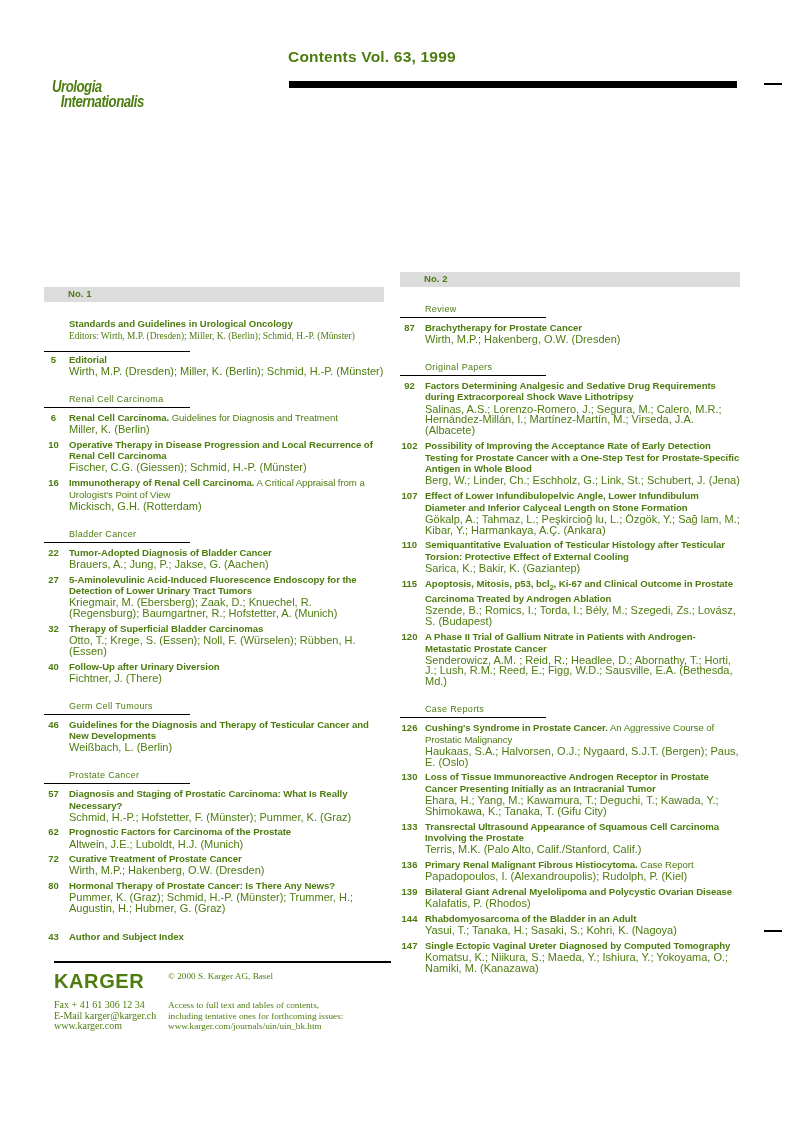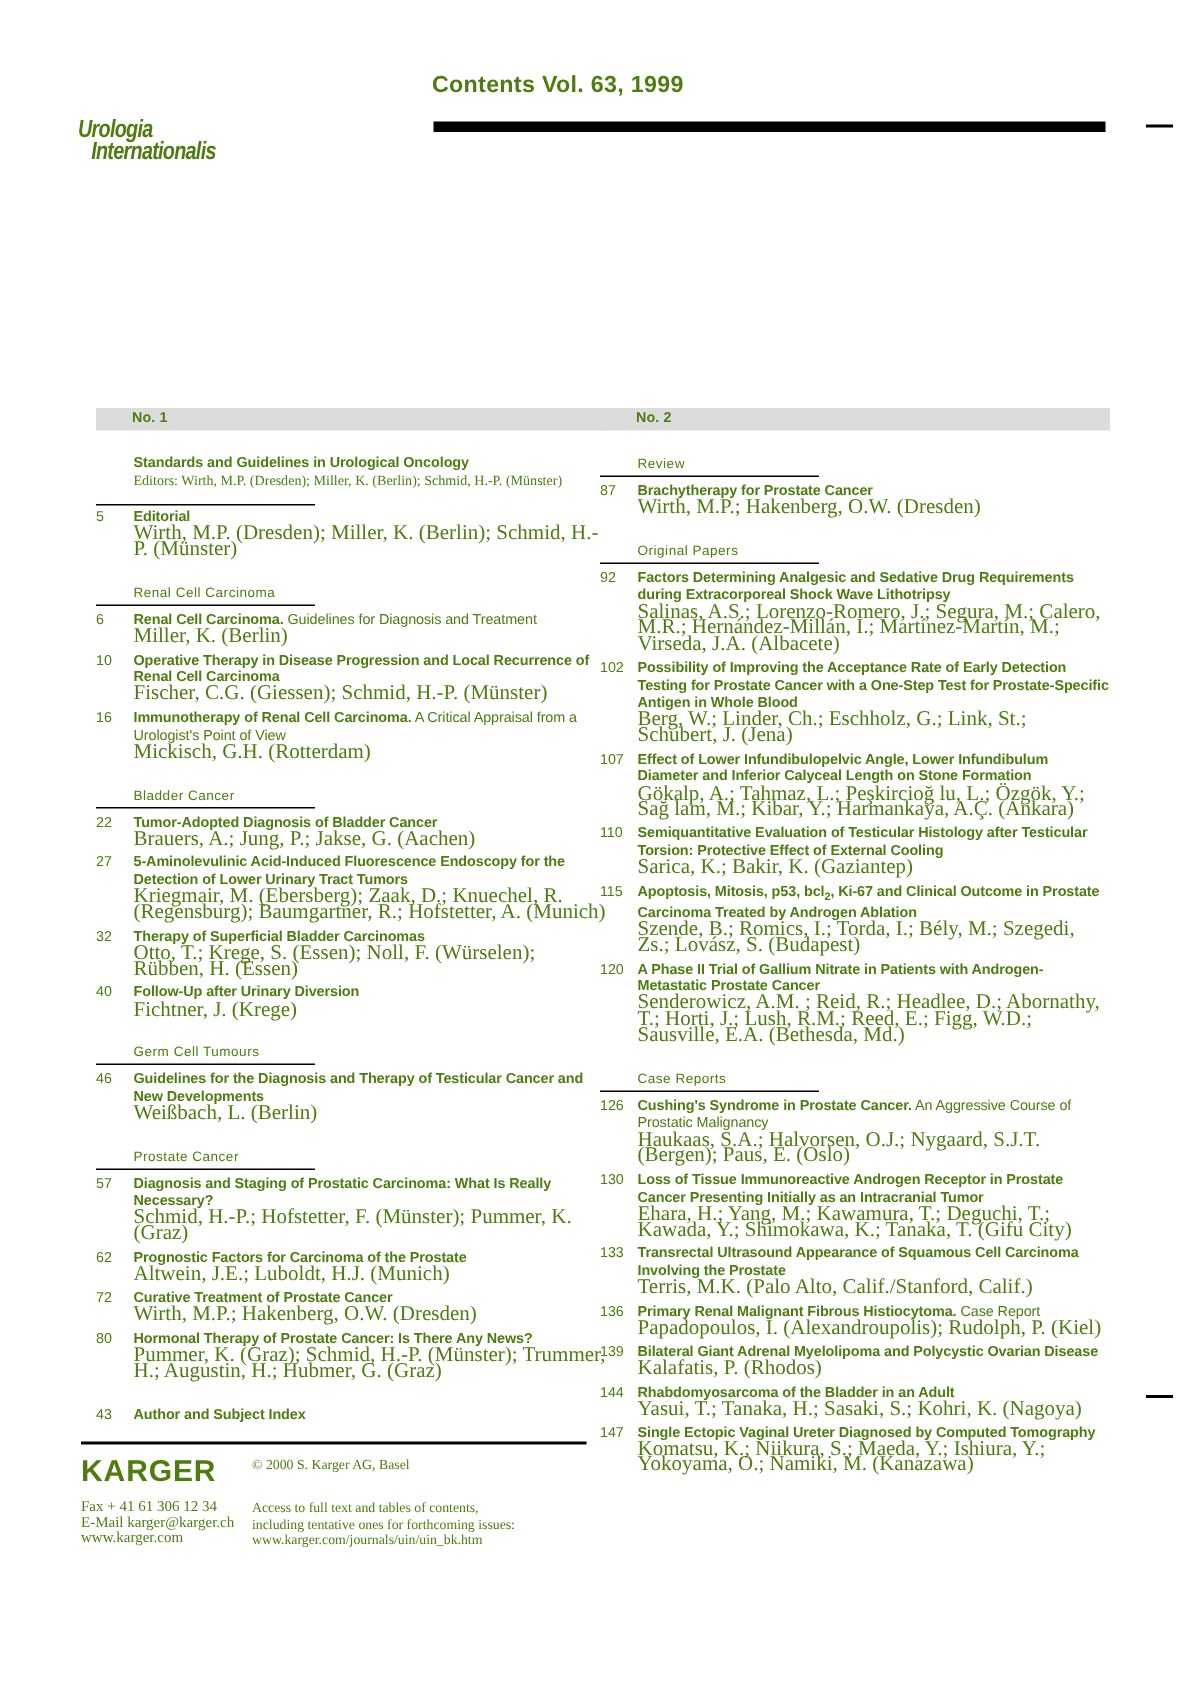--- a/index.html
+++ b/index.html
@@ -64,21 +64,21 @@
     position: absolute;
     left: 0;
     top: 272px;
     width: 793px;
   }
   .col {
     position: absolute;
     top: 0;
     width: 340px;
   }
-  .col-left  { left: 64px; }
+  .col-left  { left: 44px; margin-top: 15px; }
   .col-right { left: 400px; }
 
   .issue-bar {
     height: 15px;
     background: #dcdcdc;
     position: relative;
     margin-bottom: 16px;
   }
   .issue-bar .issue-label {
     position: absolute;
@@ -132,36 +132,36 @@
   .entry {
     position: relative;
     margin-bottom: 4px;
     padding-left: 0;
   }
   .entry .pageno {
     position: absolute;
     left: -25px;
     top: 0;
     width: 19px;
-    text-align: left;
+    text-align: center;
     font-size: 9.5px;
-    font-weight: normal;
+    font-weight: bold;
   }
   .entry .etitle {
     font-size: 9.6px;
     font-weight: bold;
     line-height: 11.6px;
     letter-spacing: -0.06px;
   }
   .entry .etitle .sub {
     font-weight: normal;
   }
   .entry .eauthors {
-    font-family: Liberation Serif, serif;
-    font-size: 14px;
+    font-family: Liberation Sans, sans-serif;
+    font-size: 11px;
     line-height: 10.8px;
     margin-top: 0.5px;
   }
   sub { font-size: 75%; }
 
   .spacer-lg { height: 13px; }
 
   
   .footer-rule {
     position: absolute;
@@ -268,21 +268,21 @@
             <div class="eauthors">Kriegmair, M. (Ebersberg); Zaak, D.; Knuechel, R. (Regensburg); Baumgartner, R.; Hofstetter, A. (Munich)</div>
           </div>
           <div class="entry">
             <span class="pageno">32</span>
             <div class="etitle">Therapy of Superficial Bladder Carcinomas</div>
             <div class="eauthors">Otto, T.; Krege, S. (Essen); Noll, F. (Würselen); Rübben, H. (Essen)</div>
           </div>
           <div class="entry">
             <span class="pageno">40</span>
             <div class="etitle">Follow-Up after Urinary Diversion</div>
-            <div class="eauthors">Fichtner, J. (Krege)</div>
+            <div class="eauthors">Fichtner, J. (There)</div>
           </div>
           <div class="section">
             <div class="section-label">Germ Cell Tumours</div>
             <div class="section-rule"></div>
           </div>
           <div class="entry">
             <span class="pageno">46</span>
             <div class="etitle">Guidelines for the Diagnosis and Therapy of Testicular Cancer and New Developments</div>
             <div class="eauthors">Weißbach, L. (Berlin)</div>
           </div>

